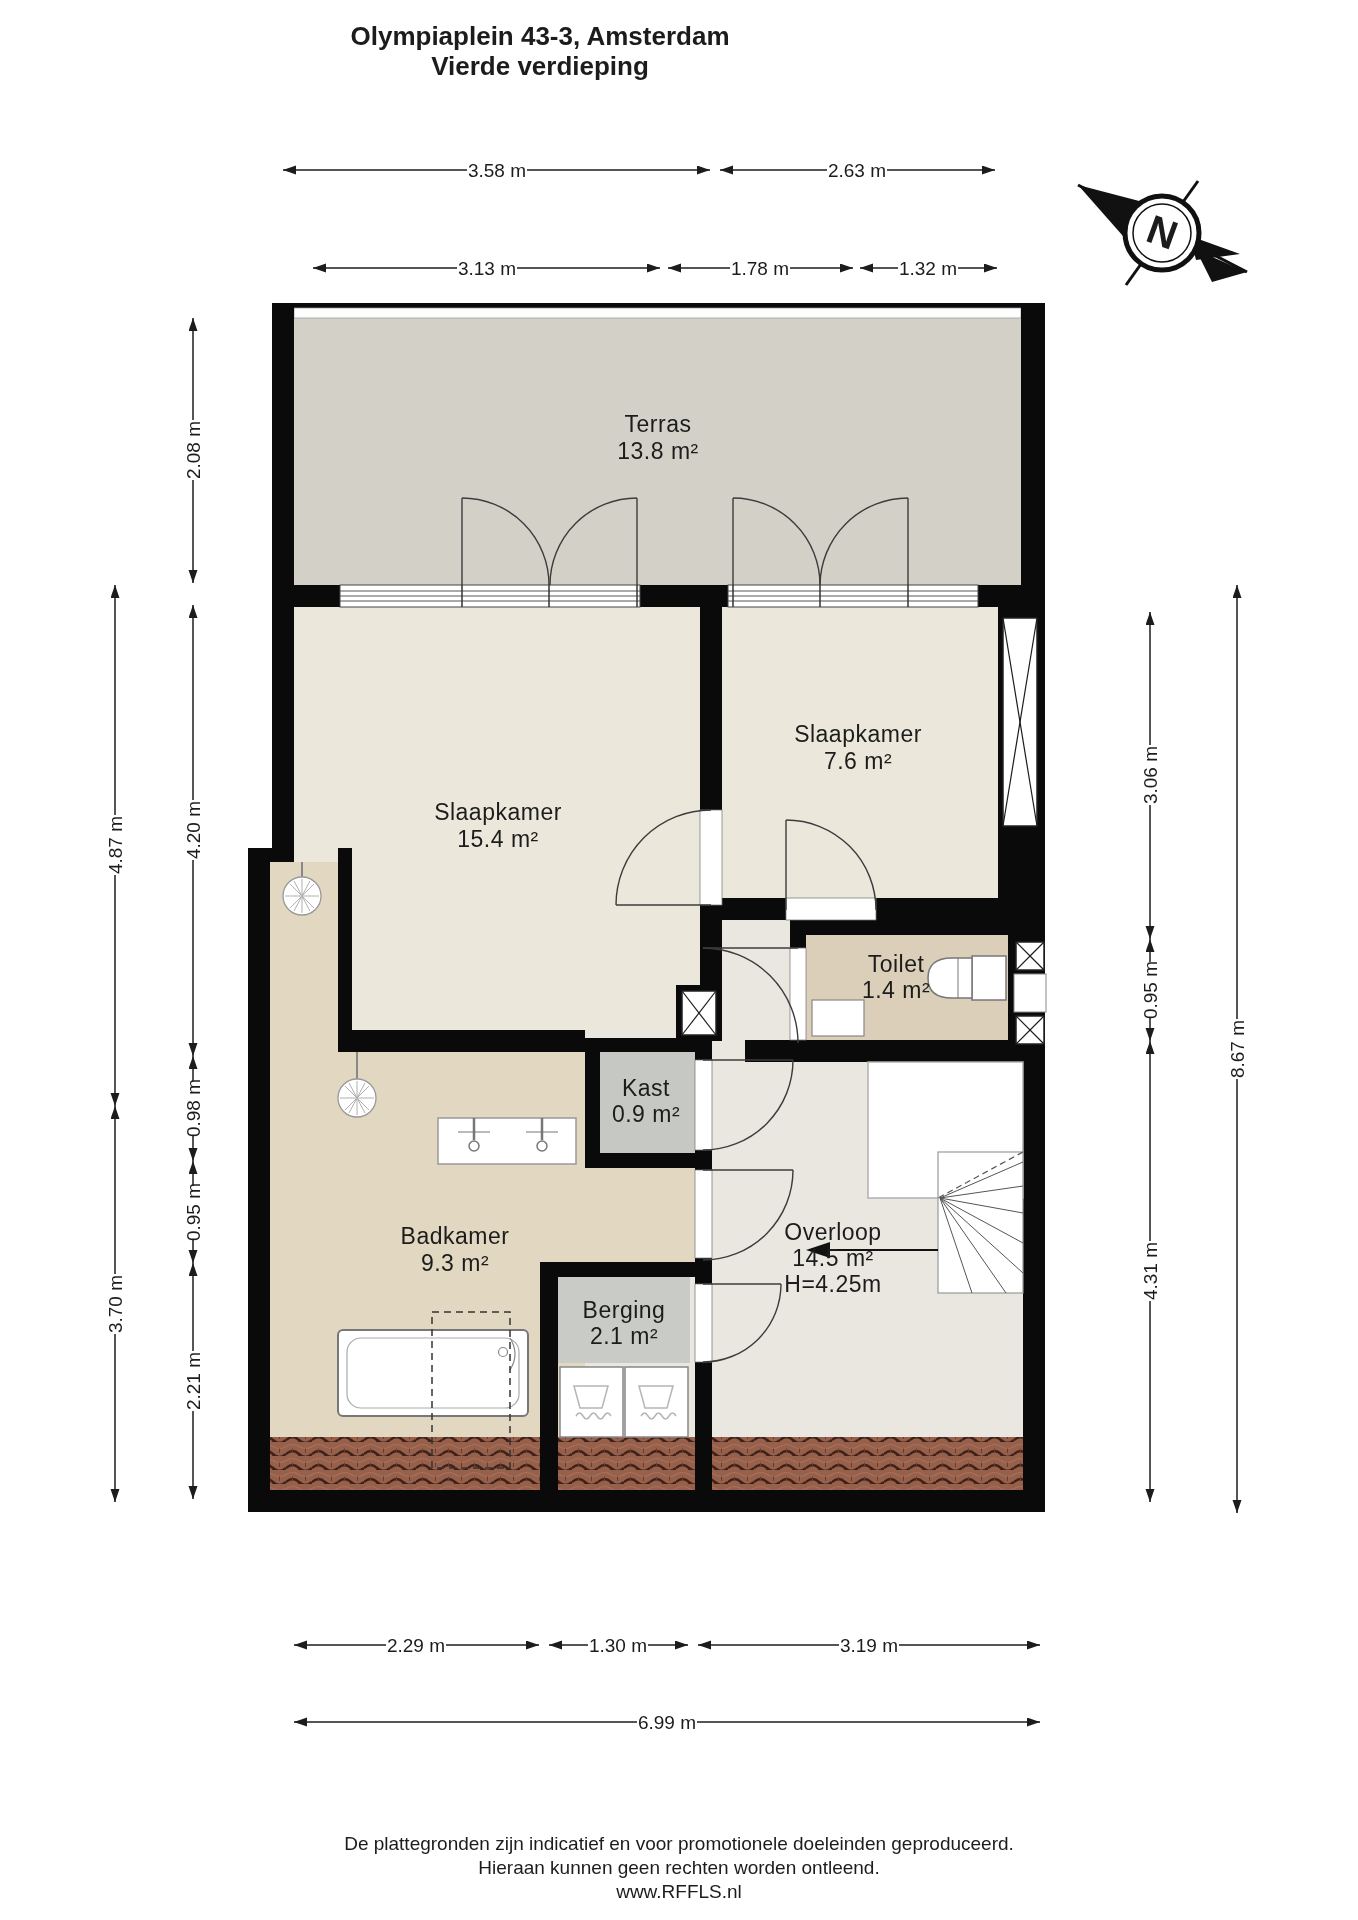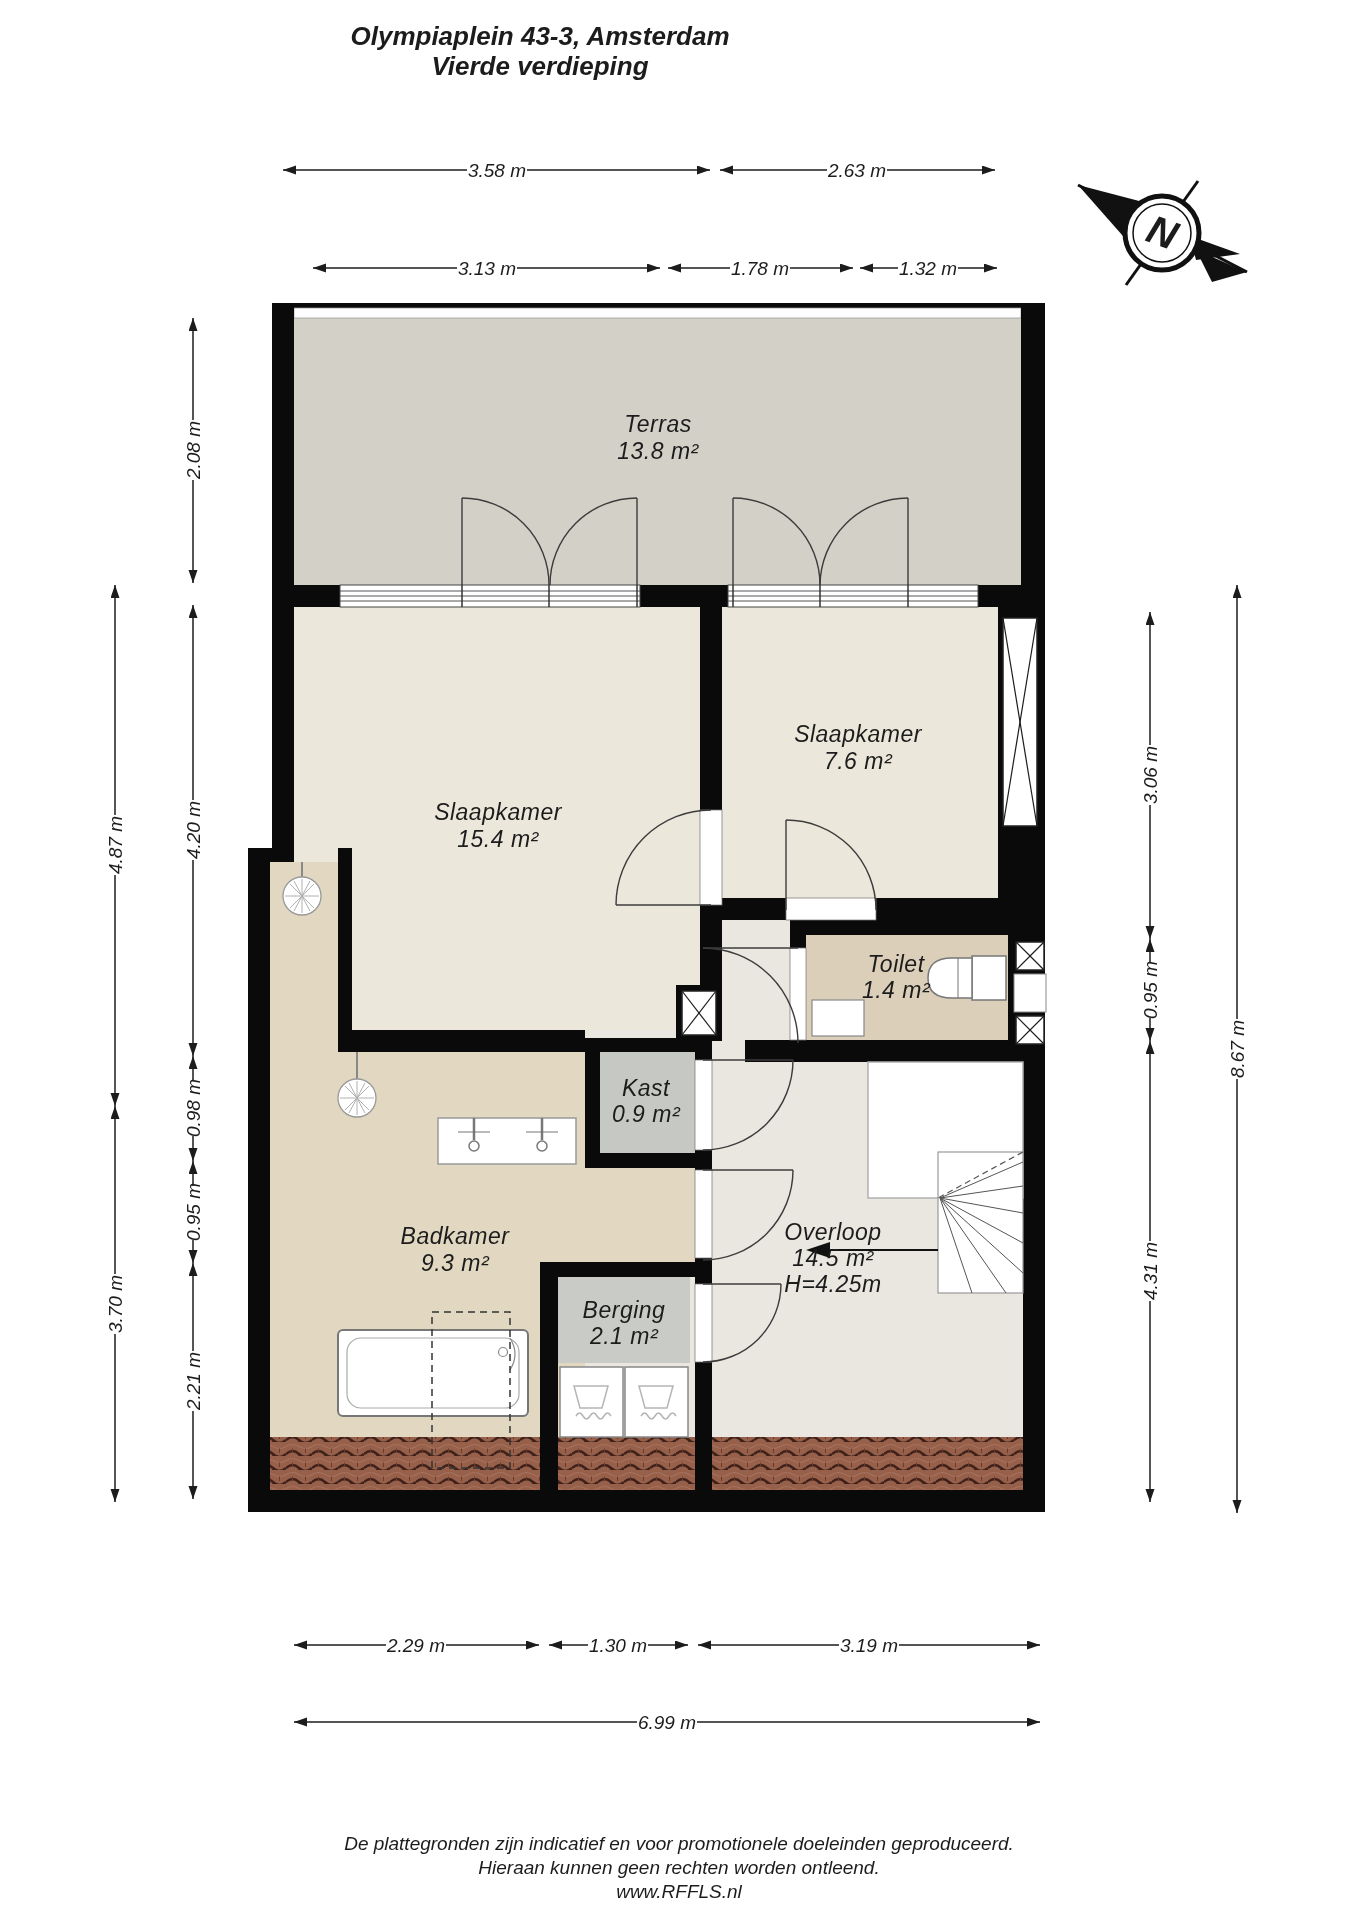--- a/index.html
+++ b/index.html
@@ -1,16 +1,16 @@
 <!DOCTYPE html>
 <html><head>
 <meta charset="utf-8">
 <style>
   html,body{margin:0;padding:0;background:#ffffff;}
-  .page{position:relative;width:1358px;height:1920px;background:#fff;font-family:"Liberation Sans",sans-serif;font-style:italic;}
+  .page{position:relative;width:1358px;height:1920px;background:#fff;font-family:"Liberation Sans",sans-serif;}
   svg{display:block;}
   text{fill:#1c1c1c;}
   .title-line{font-size:26px;font-weight:bold;}
   .room-name{font-size:23px;letter-spacing:0.5px;}
   .dim-label{font-size:19px;}
   .footer-line{font-size:19px;}
   .wall{fill:#0a0a0a;}
   .gap{fill:#ffffff;stroke:#777;stroke-width:0.75;}
   .door-arc{fill:none;stroke:#3c3c3c;stroke-width:1.4;}
   .door-leaf{stroke:#3c3c3c;stroke-width:1.4;}

